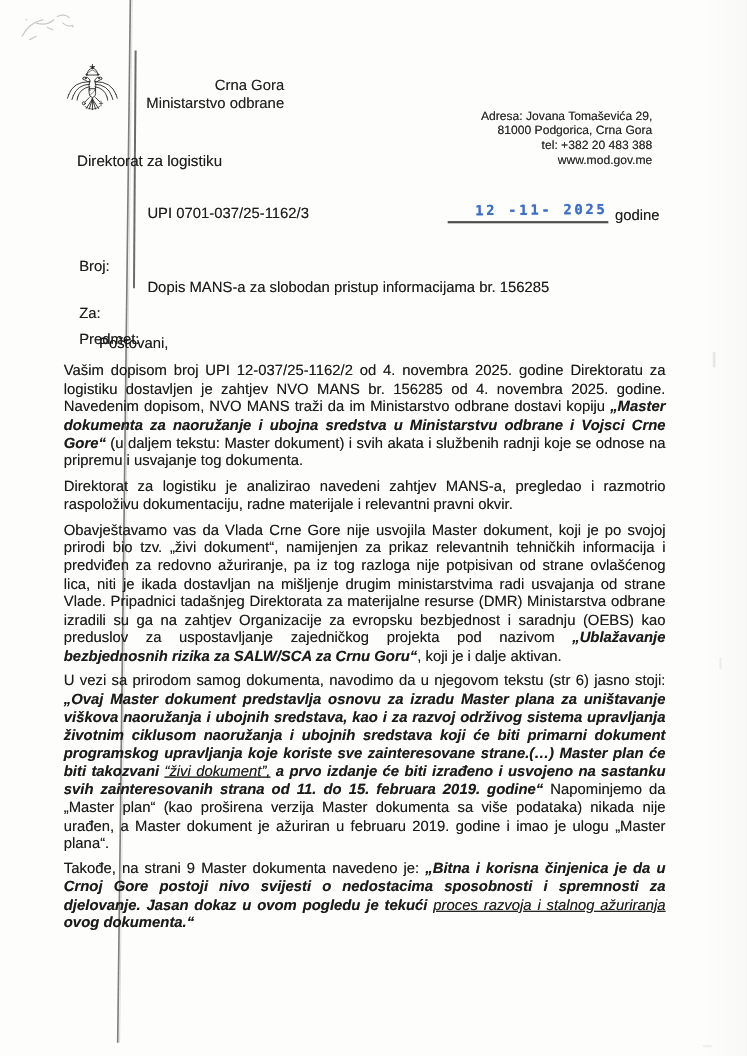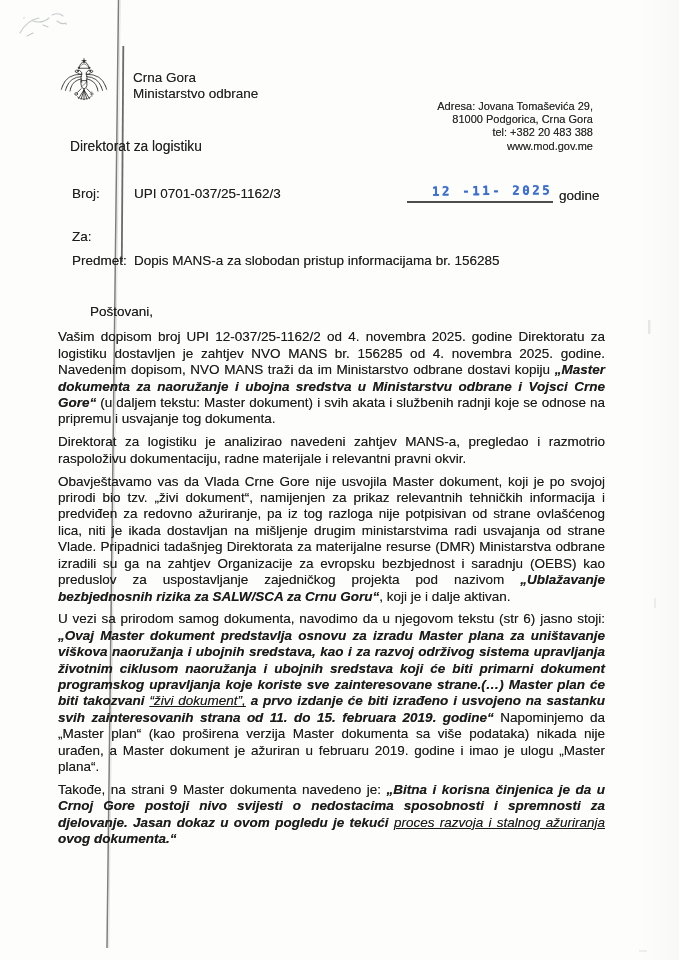--- a/index.html
+++ b/index.html
@@ -9,26 +9,26 @@
     margin:0 auto;
     background:#fdfdfc;
     background-image:linear-gradient(to right, rgba(0,0,0,0) 94%, rgba(0,0,0,0.018) 100%);
     overflow:hidden;
     font-family:"Liberation Sans","DejaVu Sans",sans-serif;
     color:#1c1c1c;
   }
   .abs{position:absolute;}
   
   .org-block{left:133px;top:70px;font-size:13.5px;line-height:16px;color:#222;
-    text-shadow:0 0 .5px rgba(0,0,0,.45);}
+    text-shadow:0 0 .5px rgba(0,0,0,.45);text-align:right;}
   .dept{left:70px;top:139px;font-size:13.8px;color:#1f1f1f;text-shadow:0 0 .5px rgba(0,0,0,.5);}
   .addr{right:86px;top:100px;text-align:right;font-size:11px;line-height:13.2px;color:#2a2a2a;
     text-shadow:0 0 .6px rgba(0,0,0,.55);}
   
-  .ref-label{font-size:13.5px;color:#1d1d1d;text-shadow:0 0 .5px rgba(0,0,0,.5);}
+  .ref-label{font-size:13.5px;color:#1d1d1d;text-shadow:0 0 .5px rgba(0,0,0,.5);margin-top:48px;}
   .ref-value{font-size:13.5px;color:#1d1d1d;text-shadow:0 0 .5px rgba(0,0,0,.5);}
   .broj-label{left:72px;top:186px;}
   .broj-value{left:134px;top:186px;}
   .za-label{left:72px;top:229px;}
   .za-value{left:134px;top:229px;}
   .predmet-label{left:72px;top:253px;}
   .predmet-value{left:134px;top:253px;}
   .date-underline{left:407px;top:201px;width:146px;height:1.6px;background:#2e2e2e;opacity:.85;}
   .date-stamp{
     left:432px;top:183px;

